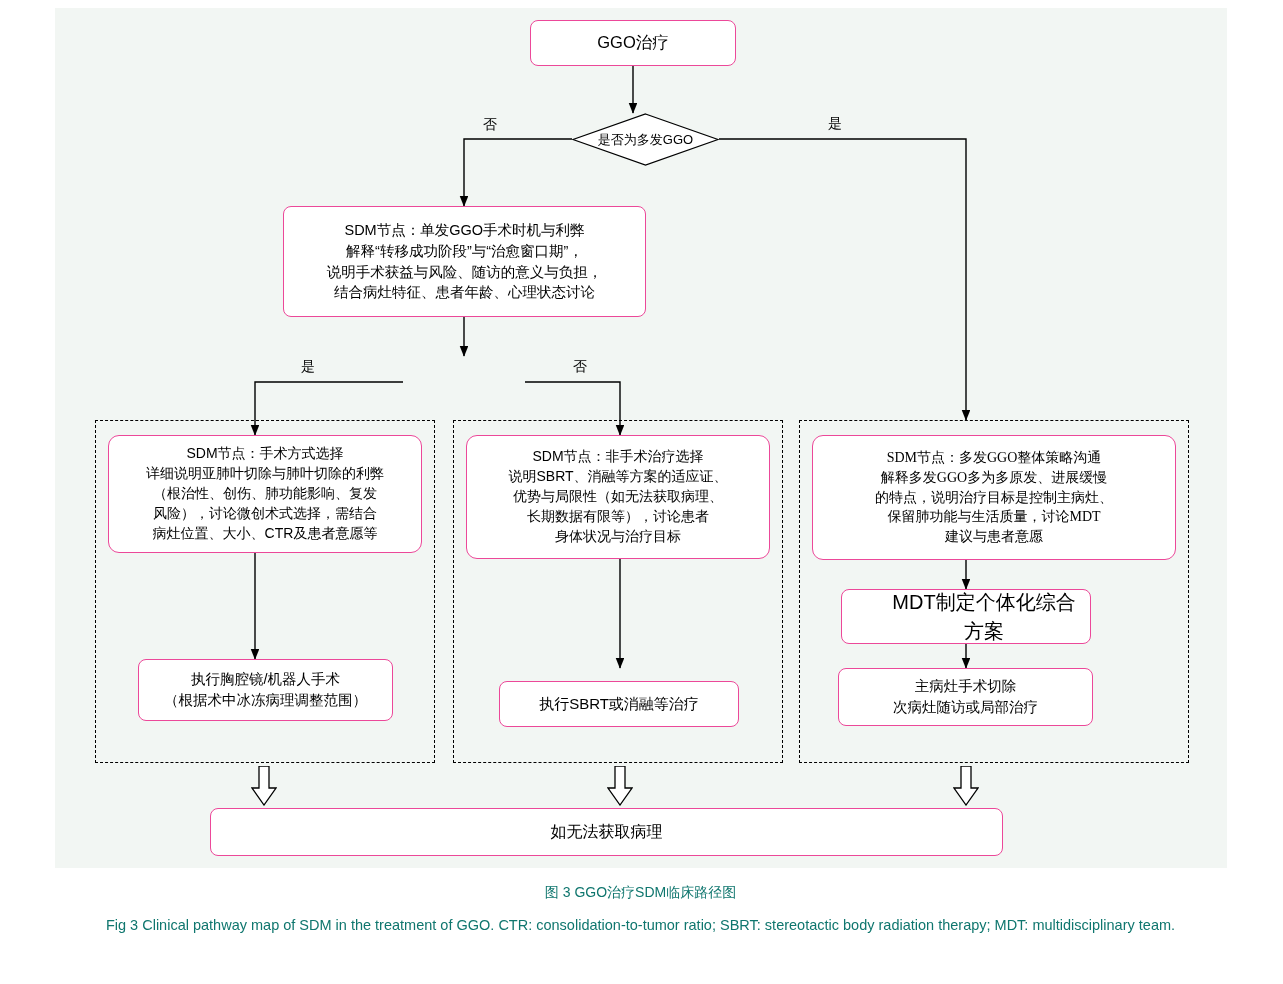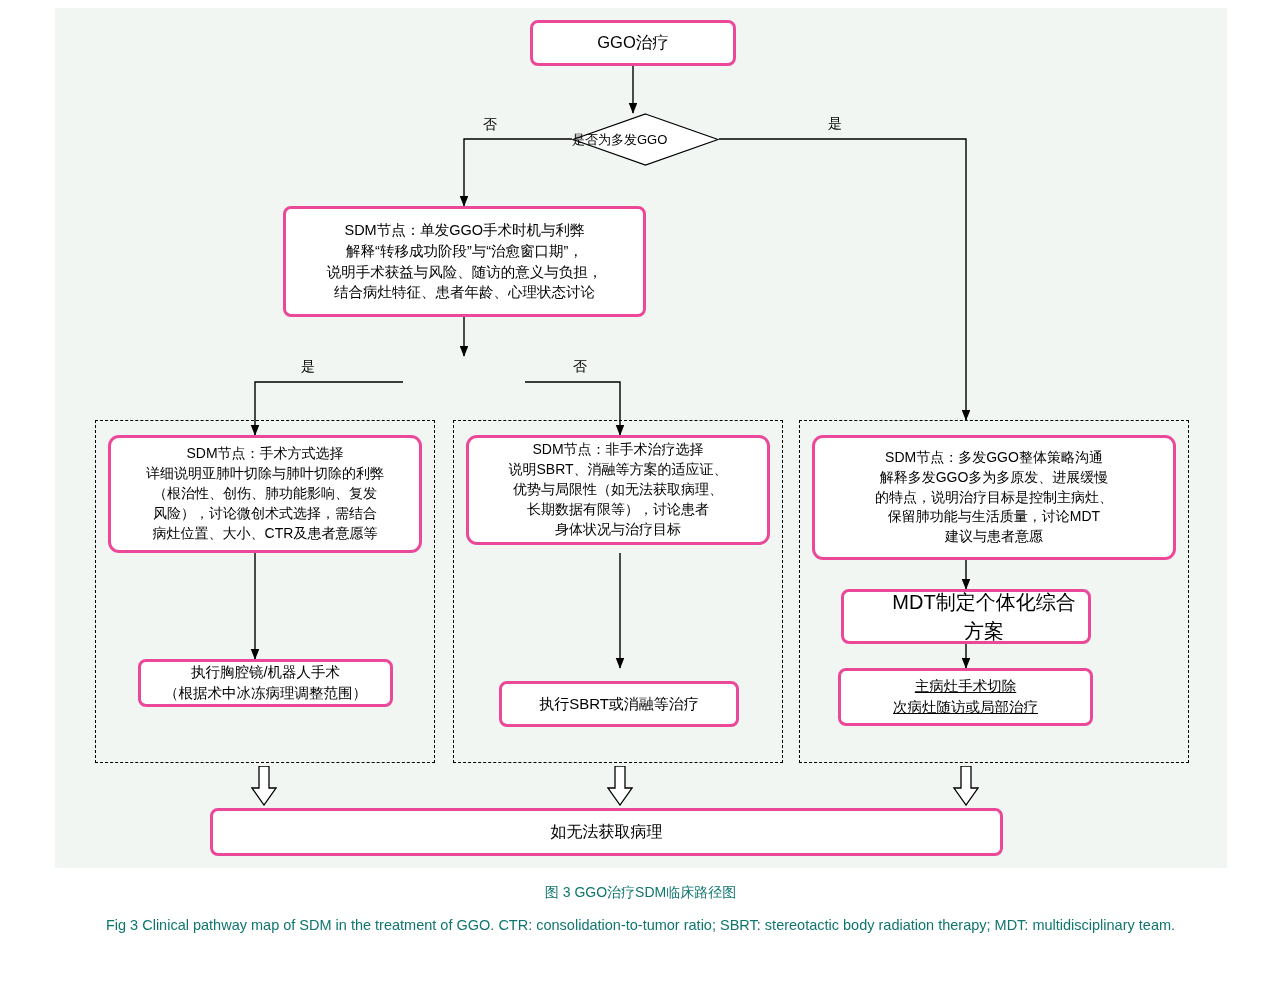--- a/index.html
+++ b/index.html
@@ -33,21 +33,21 @@
     position: absolute;
     left: 0; top: 0;
     width: 1172px;
     height: 860px;
     pointer-events: none;
   }
   .node {
     position: absolute;
     box-sizing: border-box;
     background: #ffffff;
-    border: 3px solid #ec4899;
+    border: 1px solid #ec4899;
     border-radius: 8px;
     display: flex;
     align-items: center;
     justify-content: center;
     text-align: center;
     line-height: 1.42;
     white-space: pre-line;
     padding: 4px 8px;
   }
   .node.sharp { border-radius: 11px; }
@@ -58,20 +58,21 @@
     position: absolute;
     left: 0; top: 0;
   }
   .diamond-label {
     position: absolute;
     left: 0; top: 0;
     width: 100%;
     height: 100%;
     display: flex;
     align-items: center;
+    justify-content: center;
     text-align: center;
   }
   .group-box {
     position: absolute;
     box-sizing: border-box;
     border: 1.5px dashed #000;
     background: transparent;
   }
   .edge-label {
     position: absolute;
@@ -165,50 +166,50 @@
     <div class="group-box" style="left:744px; top:412px; width:390px; height:343px;"></div>
 
     <div class="node sharp" style="left:53px; top:427px; width:314px; height:118px; font-size:14px;">
       <span>SDM节点：手术方式选择
 详细说明亚肺叶切除与肺叶切除的利弊
 （根治性、创伤、肺功能影响、复发
 风险），讨论微创术式选择，需结合
 病灶位置、大小、CTR及患者意愿等</span>
     </div>
 
-    <div class="node sharp" style="left:411px; top:427px; width:304px; height:110px; font-size:14px;">
+    <div class="node sharp" style="left:411px; top:427px; width:304px; height:124px; font-size:14px;">
       <span>SDM节点：非手术治疗选择
 说明SBRT、消融等方案的适应证、
 优势与局限性（如无法获取病理、
 长期数据有限等），讨论患者
 身体状况与治疗目标</span>
     </div>
 
-    <div class="node sharp" style="left:757px; top:427px; width:364px; height:125px; font-size:14px;">
+    <div class="node sharp" style="left:757px; top:427px; width:364px; height:125px; font-size:14px;font-family:Liberation Serif, serif;">
       <span>SDM节点：多发GGO整体策略沟通
 解释多发GGO多为多原发、进展缓慢
 的特点，说明治疗目标是控制主病灶、
 保留肺功能与生活质量，讨论MDT
 建议与患者意愿</span>
     </div>
 
-    <div class="node" style="left:83px; top:651px; width:255px; height:48px; font-size:14.5px;">
+    <div class="node" style="left:83px; top:651px; width:255px; height:62px; font-size:14.5px;">
       <span>执行胸腔镜/机器人手术
 （根据术中冰冻病理调整范围）</span>
     </div>
 
     <div class="node" style="left:444px; top:673px; width:240px; height:46px; font-size:15px;">
       <span>执行SBRT或消融等治疗</span>
     </div>
 
     <div class="node" style="left:786px; top:581px; width:250px; height:55px; font-size:20px;padding-left:44px;">
       <span>MDT制定个体化综合方案</span>
     </div>
 
-    <div class="node" style="left:783px; top:660px; width:255px; height:58px; font-size:14.5px;text-decoration:underline;">
+    <div class="node" style="left:783px; top:660px; width:255px; height:58px; font-size:14.5px;">
       <span>主病灶手术切除
 次病灶随访或局部治疗</span>
     </div>
 
     <div class="fat-arrow" style="left:196px; top:758px;">
       <svg width="26" height="40" viewBox="0 0 26 40">
         <polygon points="8,0 18,0 18,22 25,22 13,39 1,22 8,22" fill="#ffffff" stroke="#000" stroke-width="1.3"></polygon>
       </svg>
     </div>
     <div class="fat-arrow" style="left:552px; top:758px;">

